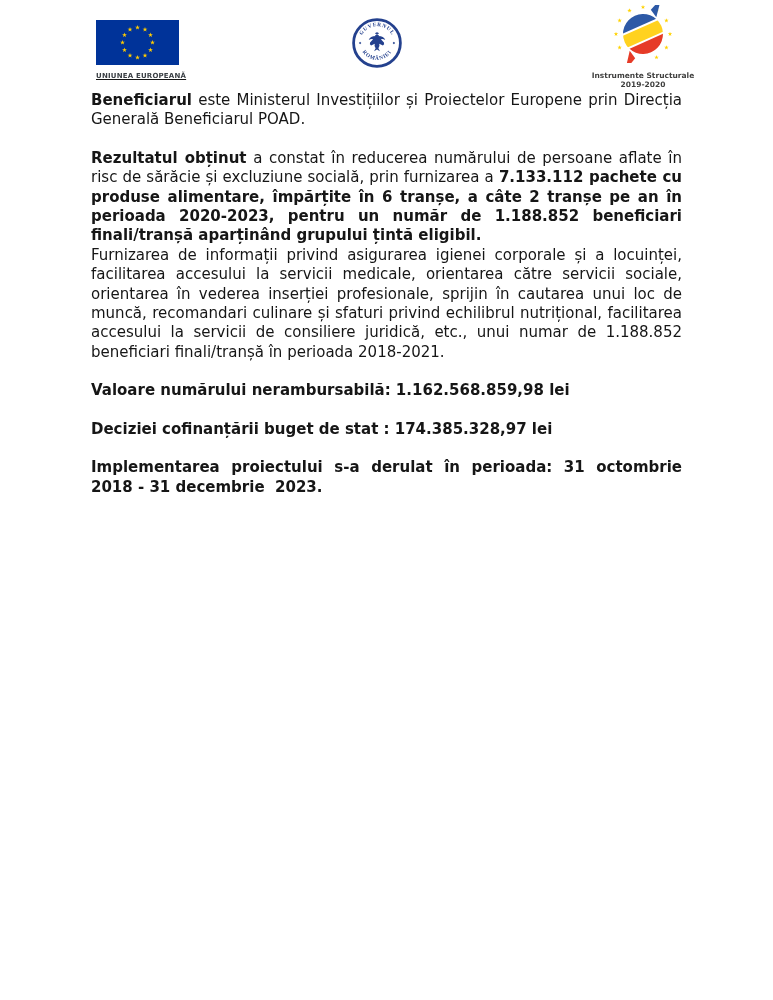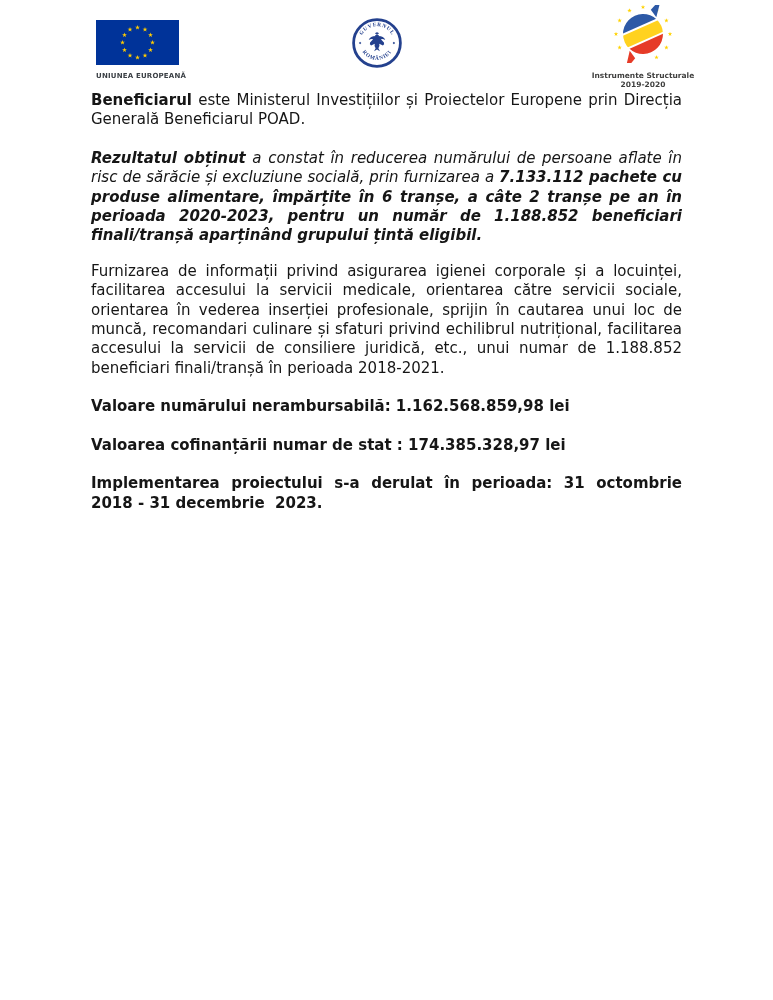--- a/index.html
+++ b/index.html
@@ -7,21 +7,21 @@
     position: relative;
     width: 773px;
     height: 1000px;
     background: #ffffff;
     font-family: "DejaVu Sans", "Liberation Sans", sans-serif;
     color: #161616;
     overflow: hidden;
   }
   
   .logo-header { position: absolute; left: 0; top: 0; width: 100%; height: 90px; }
-  .eu-logo { position: absolute; left: 96px; top: 20px; width: 63px; text-align: center; }
+  .eu-logo { position: absolute; left: 96px; top: 20px; width: 63px; text-align: center; text-decoration: underline; }
   .eu-caption {
     margin-top: 3px;
     font-size: 7px;
     font-weight: bold;
     letter-spacing: 0.2px;
     color: #3a3f44;
     white-space: nowrap;
   }
   .gov-logo { position: absolute; left: 351px; top: 17px; width: 52px; height: 52px; }
   .seal-text { font-family: "Liberation Serif", "DejaVu Serif", serif; font-size: 6.2px; font-weight: bold; letter-spacing: 0.9px; }
@@ -36,21 +36,21 @@
   }
   .is-caption.first { margin-top: 8px; }
   
   .content { position: absolute; left: 91px; right: 91px; top: 91px; }
   .para {
     margin: 0 0 19px 0;
     font-size: 15px;
     line-height: 19.4px;
     text-align: justify;
   }
-  .para.tight { margin-bottom: 16px; font-style: italic; }
+  .para.tight { margin-bottom: 0; }
   .para b, .para .b { font-weight: bold; }
 </style>
 </head>
 <body>
 
 <div class="page">
 
   <div class="logo-header">
 
     <div class="eu-logo">
@@ -137,17 +137,17 @@
       <div class="is-caption first">Instrumente Structurale</div>
       <div class="is-caption">2019-2020</div>
     </div>
   </div>
 
   <main class="content">
     <p class="para"><span class="b">Beneficiarul</span><span> este Ministerul Investițiilor și Proiectelor Europene prin Direcția Generală Beneficiarul POAD.</span></p>
     <p class="para tight"><span class="b">Rezultatul obținut</span><span> a constat în reducerea numărului de persoane aflate în risc de sărăcie și excluziune socială, prin furnizarea a </span><span class="b">7.133.112 pachete cu produse alimentare, împărțite în 6 tranșe, a câte 2 tranșe pe an în perioada 2020-2023, pentru un număr de 1.188.852 beneficiari finali/tranșă aparținând grupului țintă eligibil.</span></p>
     <p class="para"><span>Furnizarea de informații privind asigurarea igienei corporale și a locuinței, facilitarea accesului la servicii medicale, orientarea către servicii sociale, orientarea în vederea inserției profesionale, sprijin în cautarea unui loc de muncă, recomandari culinare și sfaturi privind echilibrul nutrițional, facilitarea accesului la servicii de consiliere juridică, etc., unui numar de 1.188.852 beneficiari finali/tranșă în perioada 2018-2021.</span></p>
     <p class="para"><span class="b">Valoare numărului nerambursabilă: 1.162.568.859,98 lei</span></p>
-    <p class="para"><span class="b">Valoarea cofinanțării numar de stat : 174.385.328,97 lei</span></p>
+    <p class="para"><span class="b">Deciziei cofinanțării buget de stat : 174.385.328,97 lei</span></p>
     <p class="para"><span class="b">Implementarea proiectului s-a derulat în perioada: 31 octombrie 2018 - 31 decembrie &nbsp;2023.</span></p>
   </main>
 
 </div>
 
 </body></html>

